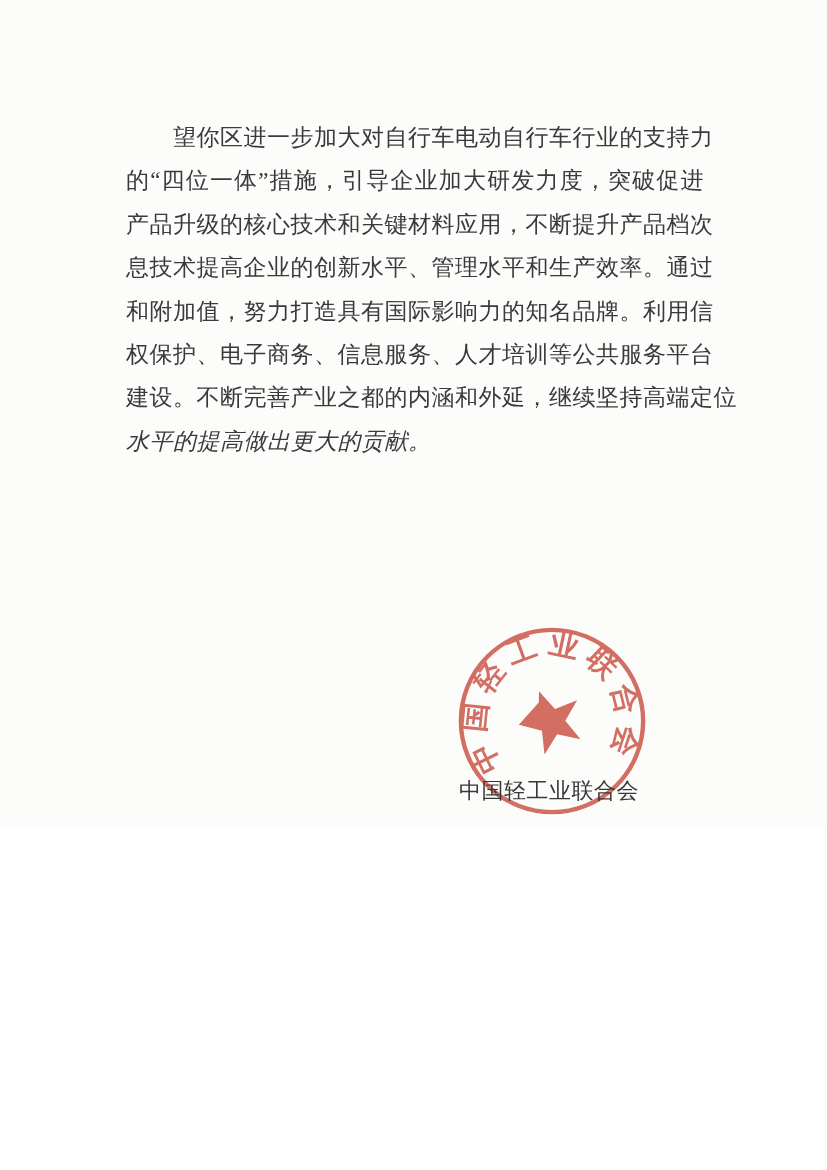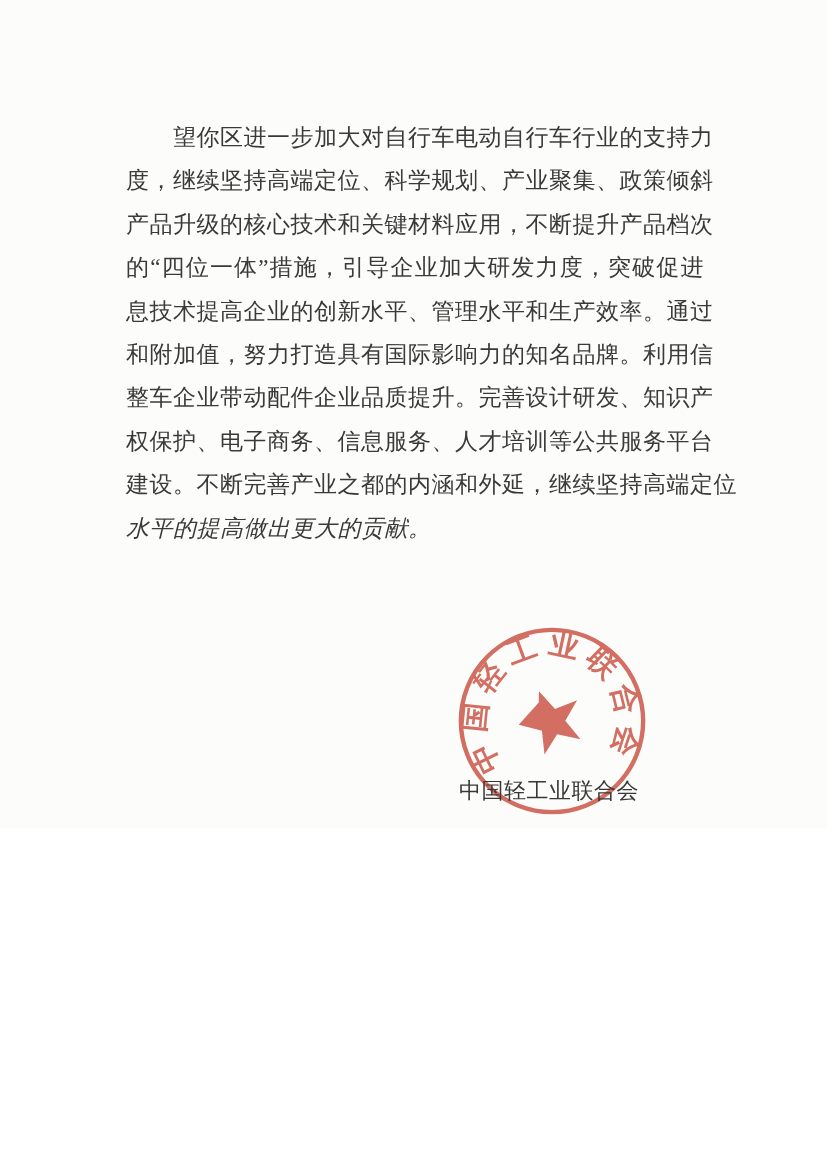--- a/index.html
+++ b/index.html
@@ -61,26 +61,24 @@
   .org-2 { left: 466px; top: 897px; font-size: 22px; letter-spacing: 1.2px; }
   .sign-date { left: 471px; top: 959px; font-size: 24px; letter-spacing: 1px; }
 </style>
 </head>
 <body>
 
 <div class="page">
 
   <div class="letter-body">
     <div class="body-line indent">望你区进一步加大对自行车电动自行车行业的支持力</div>
-    <div class="body-line">度，继续坚持高端定位、科学规划、产业聚集、政策倾斜</div>
+    <div class="body-line">的“四位一体”措施，引导企业加大研发力度，突破促进</div>
     <div class="body-line">产品升级的核心技术和关键材料应用，不断提升产品档次</div>
-    <div class="body-line">的“四位一体”措施，引导企业加大研发力度，突破促进</div>
     <div class="body-line">息技术提高企业的创新水平、管理水平和生产效率。通过</div>
     <div class="body-line">和附加值，努力打造具有国际影响力的知名品牌。利用信</div>
-    <div class="body-line">整车企业带动配件企业品质提升。完善设计研发、知识产</div>
     <div class="body-line">权保护、电子商务、信息服务、人才培训等公共服务平台</div>
     <div class="body-line">建设。不断完善产业之都的内涵和外延，继续坚持高端定位</div>
     <div class="body-line last">水平的提高做出更大的贡献。</div>
   </div>
 
   <svg class="seal seal-1" width="196" height="196" viewBox="0 0 200 200">
     <defs>
       <path id="arc-seal1" d="M 50.3 146.4 A 68 68 0 1 1 155.7 139.0" fill="none"></path>
     </defs>
     <circle class="ring" cx="100" cy="100" r="93"></circle>

